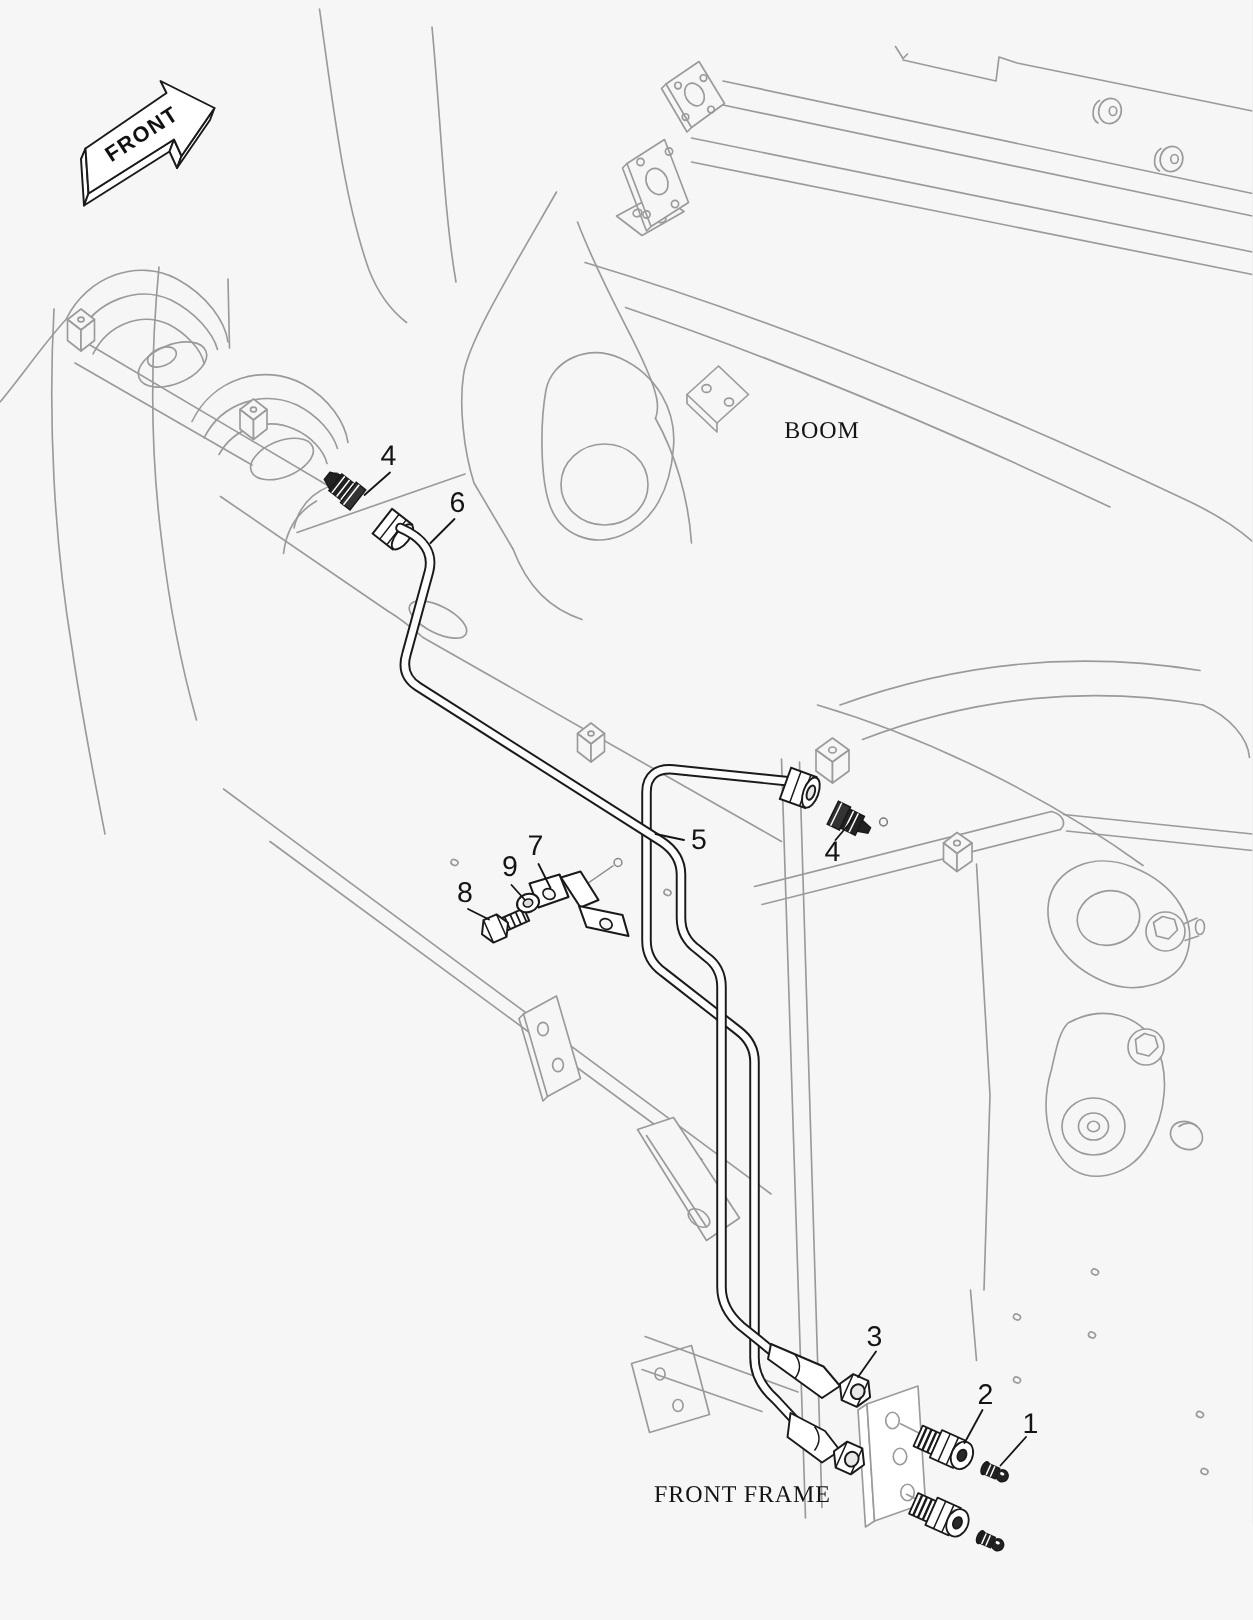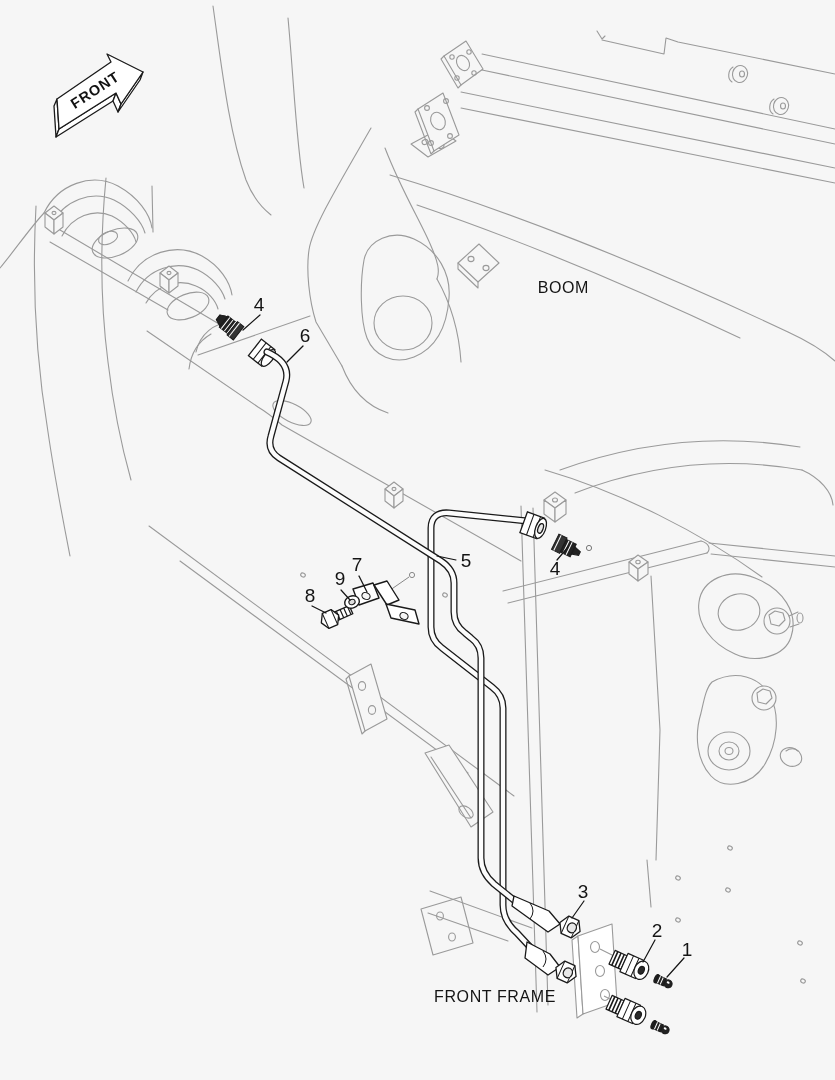--- a/index.html
+++ b/index.html
@@ -12,22 +12,22 @@
   .callout{
     position:absolute;width:22px;text-align:center;
     font-size:19px;color:#141414;line-height:20px;
   }
   .caption{font-size:16px;letter-spacing:.6px;}
   #front-label{
     left:56px;top:82px;width:78px;text-align:center;font-size:14.5px;
     letter-spacing:1px;transform:rotate(-33deg);transform-origin:center;
     font-weight:bold;color:#111;
   }
-  #boom-label{left:507px;top:279px;width:82px;text-align:right;}
-  #frontframe-label{left:412px;top:988px;width:166px;text-align:center;}
+  #boom-label{left:507px;top:279px;width:82px;text-align:center;font-family:Liberation Serif, serif;}
+  #frontframe-label{left:412px;top:988px;width:166px;text-align:center;font-family:Liberation Serif, serif;}
 </style>
 </head>
 <body>
 
 <div id="stage">
 
 <svg id="drawing" width="835" height="1080" viewBox="0 0 835 1080">
 
   <g stroke="#9a9a9a" stroke-width="1.1" fill="none" stroke-linejoin="round" stroke-linecap="round">
 

